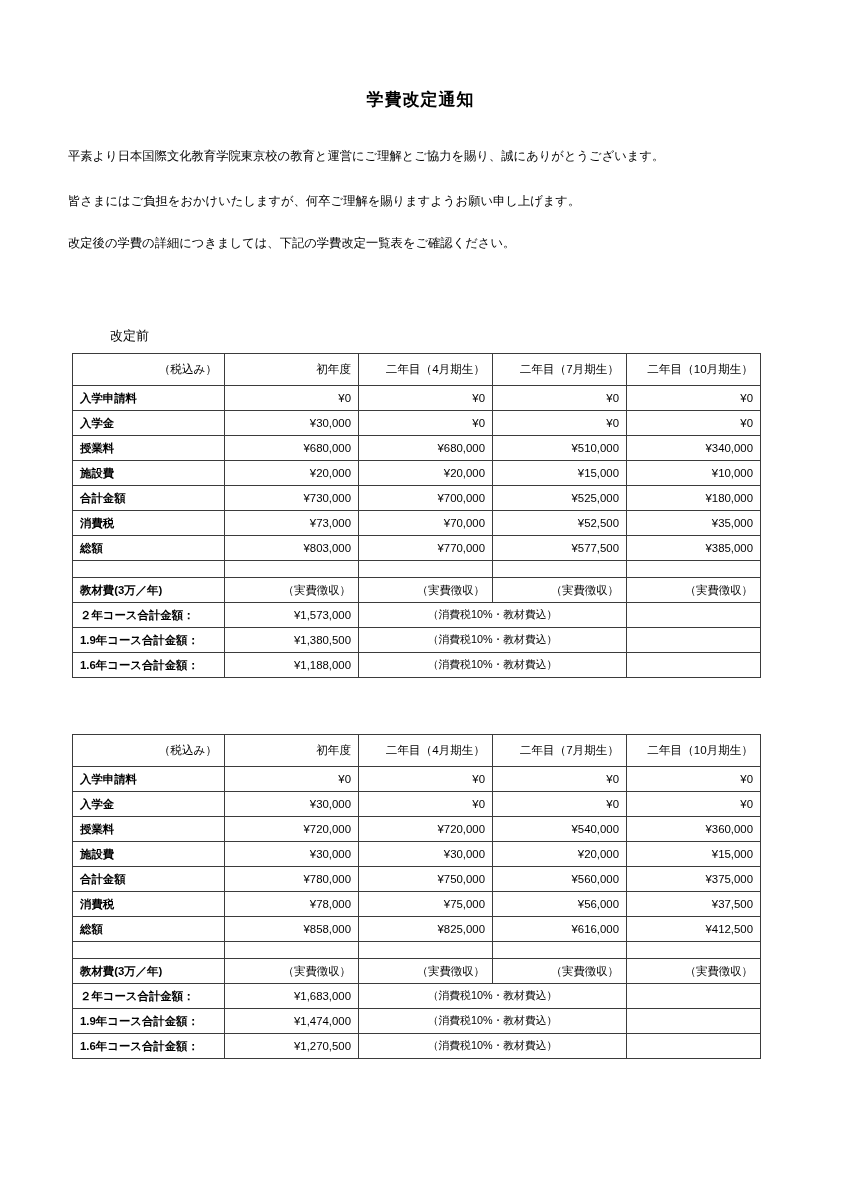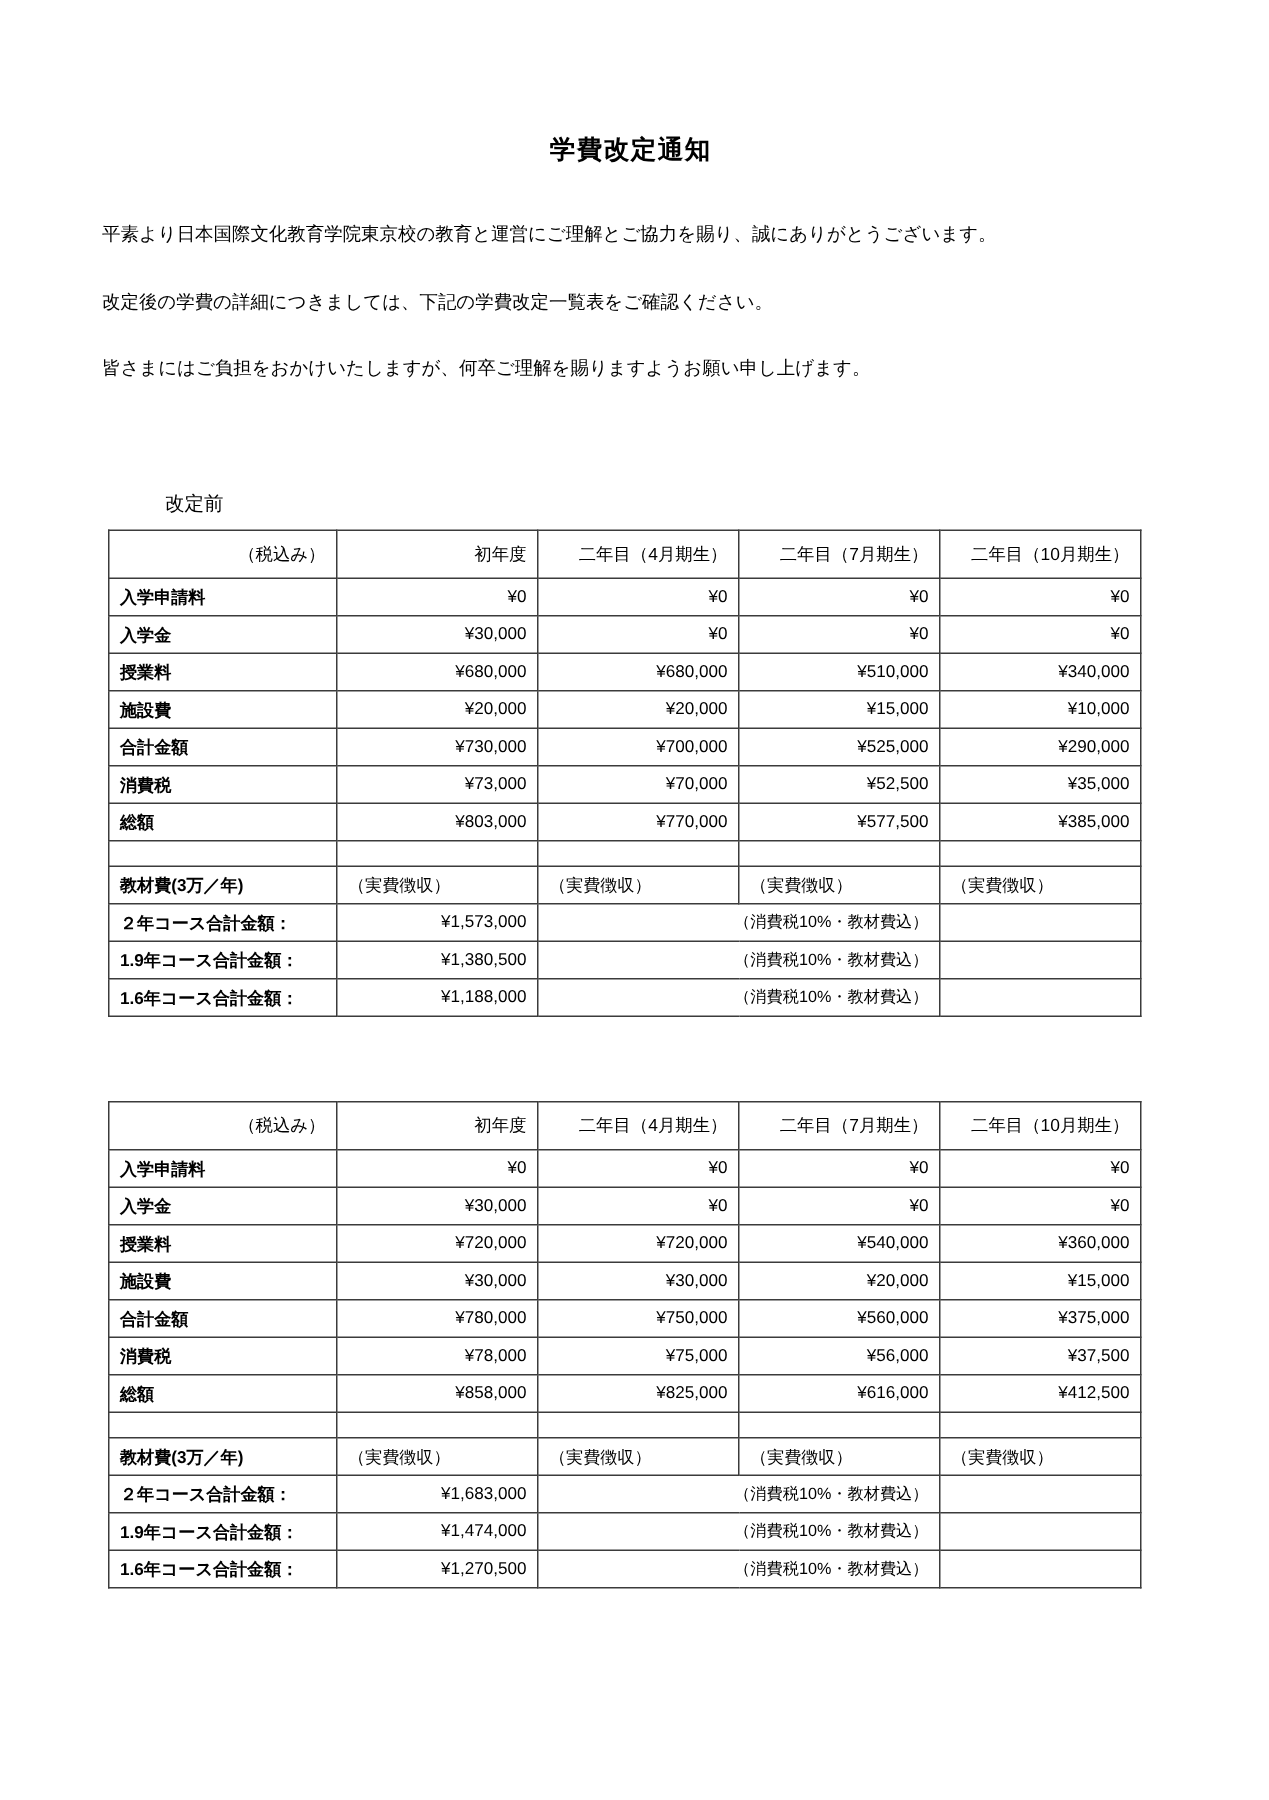--- a/index.html
+++ b/index.html
@@ -63,43 +63,43 @@
   }
   table.fee td.rowlabel {
     font-weight: bold;
     text-align: left;
     width: 152px;
   }
   table.fee td.num {
     text-align: right;
   }
   table.fee td.center {
-    text-align: left;
+    text-align: right;
     margin-top: 20px;
   }
   table.fee td.note {
-    text-align: right;
+    text-align: center;
     font-size: 10.8px;
   }
   table.fee tr.spacer td {
     height: 17px;
   }
   .gap-first { height: 50px; }
   .gap-between { height: 56px; }
 </style>
 </head>
 <body>
 
 <div class="page">
 
   <h1 class="doc-title">学費改定通知</h1>
 
   <p class="para">平素より日本国際文化教育学院東京校の教育と運営にご理解とご協力を賜り、誠にありがとうございます。</p>
+  <p class="para tight">皆さまにはご負担をおかけいたしますが、何卒ご理解を賜りますようお願い申し上げます。</p>
   <p class="para">改定後の学費の詳細につきましては、下記の学費改定一覧表をご確認ください。</p>
-  <p class="para tight">皆さまにはご負担をおかけいたしますが、何卒ご理解を賜りますようお願い申し上げます。</p>
 
   <div class="gap-first"></div>
 
   <div class="section-label">改定前</div>
 
   <div class="table-wrap">
     <table class="fee">
       <colgroup>
         <col style="width:152px">
           <col style="width:134px">
@@ -141,21 +141,21 @@
           <td class="num">¥20,000</td>
           <td class="num">¥20,000</td>
           <td class="num">¥15,000</td>
           <td class="num">¥10,000</td>
         </tr>
         <tr>
           <td class="rowlabel">合計金額</td>
           <td class="num">¥730,000</td>
           <td class="num">¥700,000</td>
           <td class="num">¥525,000</td>
-          <td class="num">¥290,000</td>
+          <td class="num">¥180,000</td>
         </tr>
         <tr>
           <td class="rowlabel">消費税</td>
           <td class="num">¥73,000</td>
           <td class="num">¥70,000</td>
           <td class="num">¥52,500</td>
           <td class="num">¥35,000</td>
         </tr>
         <tr>
           <td class="rowlabel">総額</td>

